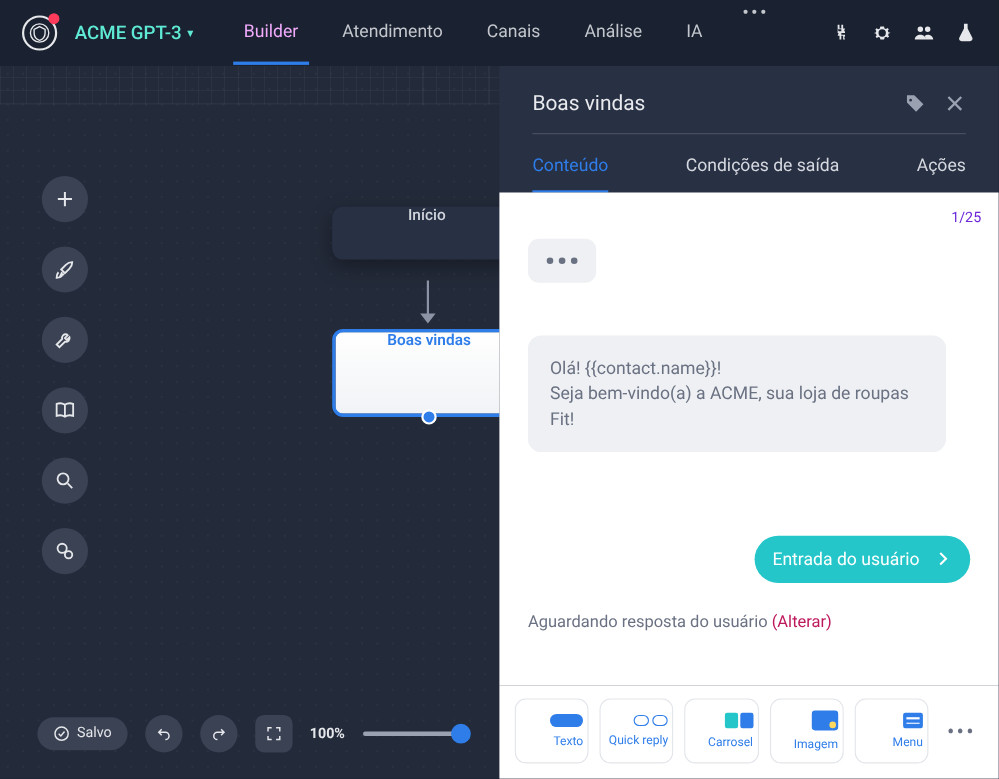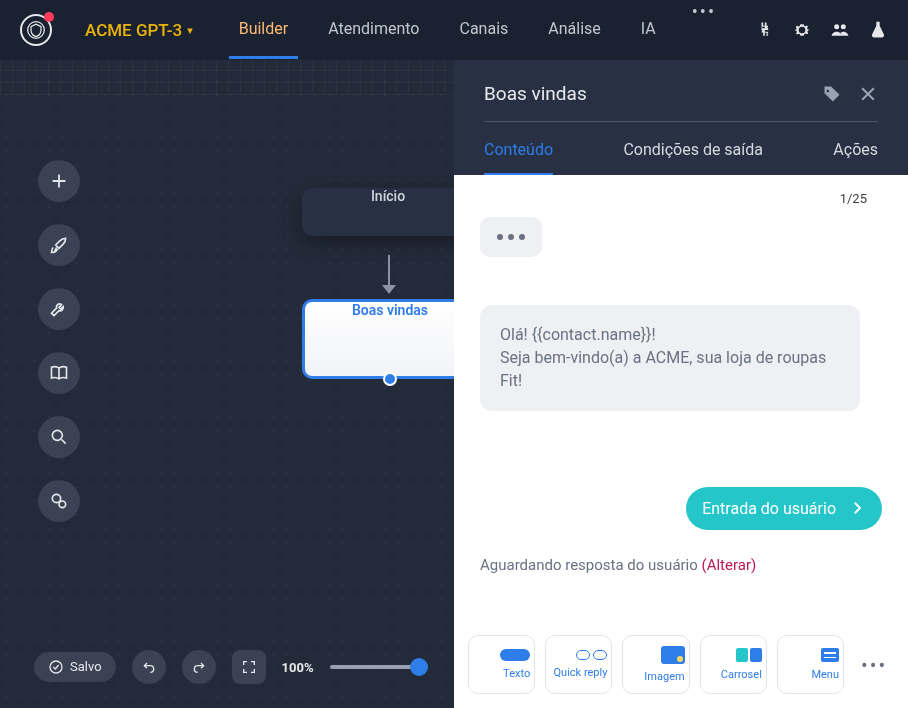--- a/index.html
+++ b/index.html
@@ -4,25 +4,25 @@
 <style>
 * { margin:0; padding:0; box-sizing:border-box; font-family:-apple-system,BlinkMacSystemFont,"Segoe UI",Roboto,sans-serif; }
 body { width:908px; height:708px; background:#1a2130; overflow:hidden; position:relative; }
 
 
 .topbar { height:60px; background:#1a2130; display:flex; align-items:center; padding:0 20px; gap:16px; }
 .logo-wrap { display:flex; align-items:center; gap:10px; position:relative; }
 .logo { width:32px; height:32px; border:2px solid #e5e7ea; border-radius:50%; display:flex; align-items:center; justify-content:center; }
 .logo svg { width:20px; height:20px; }
 .red-dot { position:absolute; top:-2px; right:-2px; width:10px; height:10px; background:#ff3b5c; border-radius:50%; }
-.project-name { color:#eab308; font-size:17px; font-weight:500; display:flex; align-items:center; gap:5px;margin-left:17px; }
+.project-name { color:#5eead4; font-size:17px; font-weight:500; display:flex; align-items:center; gap:5px; }
 .project-name .chev { font-size:11px; }
 .nav-tabs { display:flex; gap:20px; margin-left:20px; }
 .nav-tab { color:#c3c7cd; font-size:16px; padding:18px 10px; cursor:pointer; border-bottom:3px solid transparent; }
-.nav-tab.active { color:#fdba74; border-bottom-color:#2e7de9; }
+.nav-tab.active { color:#f0abfc; border-bottom-color:#2e7de9; }
 .nav-more { color:#c3c7cd; font-size:18px; letter-spacing:2px; padding:0 6px; }
 .top-right { margin-left:auto; display:flex; gap:18px; align-items:center; color:#e5e7ea; }
 .top-right svg { width:20px; height:20px; fill:#e5e7ea; }
 
 
 .canvas { position:absolute; top:60px; left:0; right:0; bottom:0; background:#232a39; background-image:radial-gradient(rgba(255,255,255,0.04) 1px, transparent 1px); background-size:14px 14px; }
 .canvas-top-strip { position:absolute; top:0; left:0; right:454px; height:35px; background-image:repeating-linear-gradient(90deg, rgba(255,255,255,.04) 0 1px, transparent 1px 12px), repeating-linear-gradient(0deg, rgba(255,255,255,.04) 0 1px, transparent 1px 12px); }
 
 .side-tools { position:absolute; left:38px; top:100px; display:flex; flex-direction:column; gap:22px; }
 .tool-btn { width:42px; height:42px; background:#3a4254; border-radius:50%; display:flex; align-items:center; justify-content:center; cursor:pointer; }
@@ -52,21 +52,21 @@
 .rpanel { position:absolute; top:60px; right:0; bottom:0; width:454px; background:#283044; display:flex; flex-direction:column; }
 .rp-head { padding:22px 30px 0; }
 .rp-title-row { display:flex; align-items:center; gap:16px; border-bottom:1px solid #4b5364; padding-bottom:16px; }
 .rp-title { flex:1; color:#e8eaee; font-size:19px; font-weight:400; }
 .rp-title-row svg { width:20px; height:20px; fill:#9aa1b0; }
 .rp-tabs { display:flex; justify-content:space-between; padding:18px 30px 0; }
 .rp-tab { color:#d6d9df; font-size:16px; padding-bottom:14px; border-bottom:2.5px solid transparent; cursor:pointer; }
 .rp-tab.active { color:#2e7de9; border-bottom-color:#2e7de9; }
 
 .rp-body { flex:1; background:#fff; padding:22px 26px; overflow:auto; position:relative; }
-.counter { position:absolute; right:41px; top:16px; color:#404040; font-size:13px; }
+.counter { position:absolute; right:16px; top:16px; color:#6d28d9; font-size:13px; }
 .typing-bubble { width:62px; height:40px; background:#eef0f3; border-radius:10px; display:flex; align-items:center; justify-content:center; gap:5px; margin-top:20px; }
 .typing-bubble span { width:6px; height:6px; background:#6a7182; border-radius:50%; }
 .msg-bubble { margin-top:48px; background:#eef0f3; border-radius:12px; padding:18px 20px; color:#6a7182; font-size:16px; line-height:1.45; max-width:380px; }
 .user-chip { float:right; margin-top:76px; background:#24c6c9; color:#fff; padding:12px 16px; border-radius:24px; font-size:16px; display:flex; align-items:center; gap:12px; }
 .user-chip svg { width:18px; height:18px; }
 .wait-text { clear:both; padding-top:26px; color:#6a7182; font-size:15px; }
 .wait-text a { color:#be185d; text-decoration:none; }
 
 .rp-tools { background:#fff; padding:12px 14px 14px; display:flex; gap:10px; }
 .tool-card { flex:1; border:1px solid #e2e5ea; border-radius:10px; display:flex; flex-direction:column; align-items:flex-end; justify-content:center; gap:6px; padding:10px 4px; cursor:pointer; }
@@ -250,33 +250,33 @@
       <div class="tool-lbl">Texto</div>
     </div>
     <div class="tool-card">
       <div class="tool-ico ti-qr">
           <span></span>
           <span></span>
         </div>
       <div class="tool-lbl">Quick reply</div>
     </div>
     <div class="tool-card">
+      <div class="tool-ico ti-car">
+          <span></span>
+          <span></span>
+        </div>
+      <div class="tool-lbl">Carrosel</div>
+    </div>
+    <div class="tool-card">
       <div class="tool-ico">
           <div class="ti-img"></div>
         </div>
       <div class="tool-lbl">Imagem</div>
     </div>
     <div class="tool-card">
-      <div class="tool-ico ti-car">
-          <span></span>
-          <span></span>
-        </div>
-      <div class="tool-lbl">Carrosel</div>
-    </div>
-    <div class="tool-card">
       <div class="tool-ico">
           <div class="ti-menu"></div>
         </div>
       <div class="tool-lbl">Menu</div>
     </div>
     <div class="more-card">•••</div>
   </div>
 </div>
 
 </body></html>

